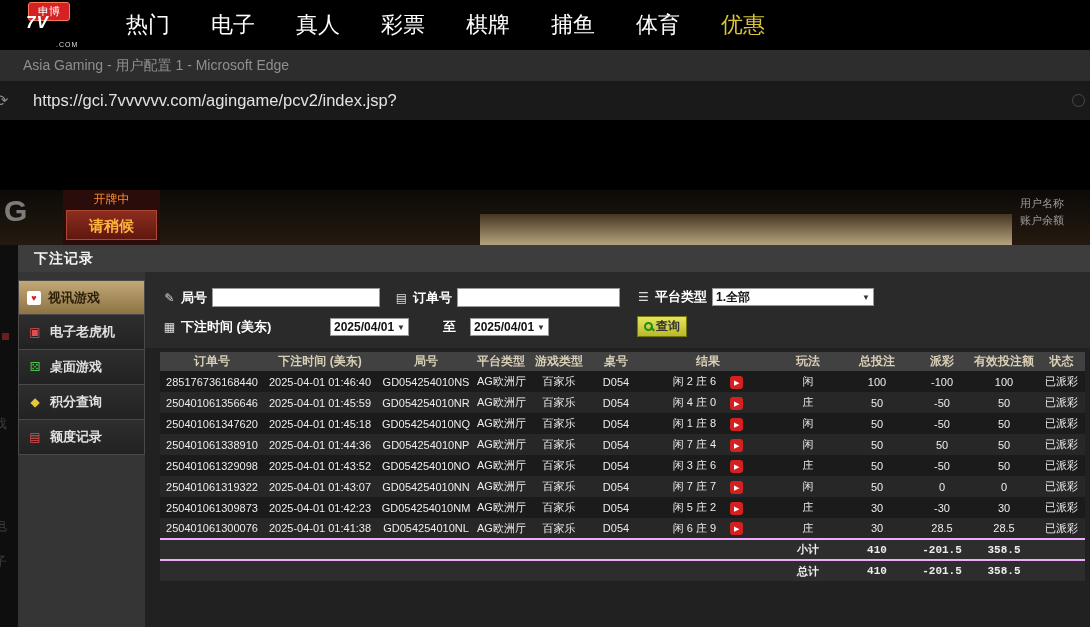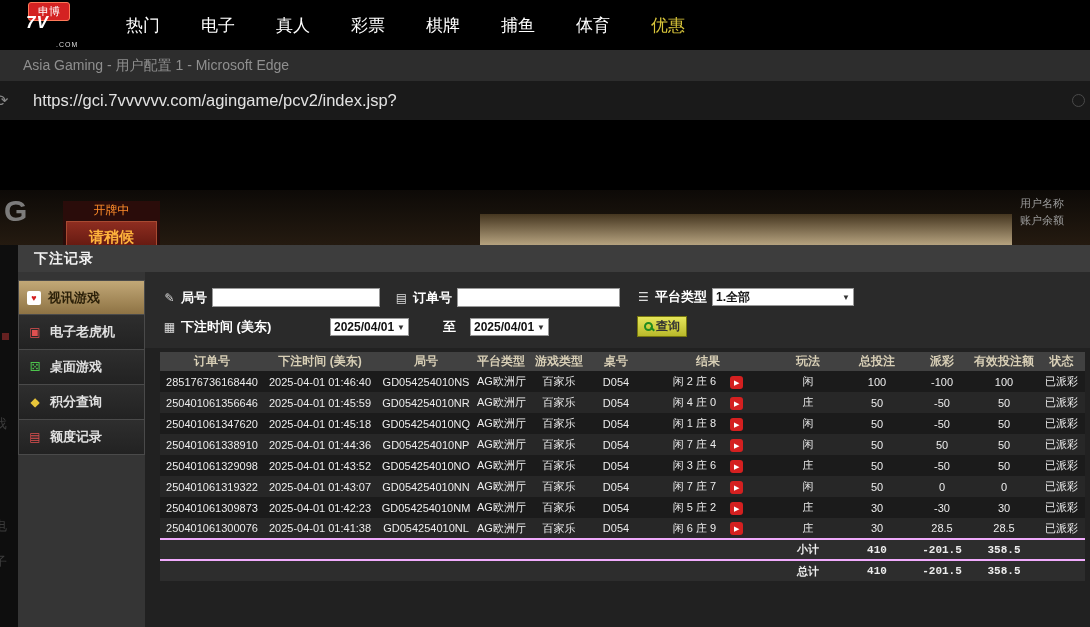--- a/index.html
+++ b/index.html
@@ -6,37 +6,37 @@
   html,body { background:#000; font-family:"Liberation Sans","DejaVu Sans",sans-serif; }
   .screen { position:relative; width:1090px; height:627px; overflow:hidden; background:#000; }
 
   
   .topnav { position:absolute; top:0; left:0; width:100%; height:50px; background:#000; display:flex; align-items:center; }
   .logo { position:relative; width:80px; height:50px; margin-left:22px; cursor:pointer; }
   .logo-badge { position:absolute; top:2px; left:6px; background:#d42222; color:#fff; font-size:11px; padding:1px 9px; border-radius:3px; border:1px solid #ff7a5a; white-space:nowrap; }
   .logo-brand { position:absolute; top:13px; left:4px; font-size:17px; font-weight:bold; font-style:italic; color:#fff; letter-spacing:1px; }
   .logo-suffix { position:absolute; top:41px; left:34px; font-size:7px; color:#ddd; letter-spacing:1px; }
   .nav { display:flex; margin-left:24px; gap:41px; }
-  .nav-item { color:#fff; font-size:17px; cursor:pointer; white-space:nowrap; }
+  .nav-item { color:#fff; font-size:22px; cursor:pointer; white-space:nowrap; }
   .nav-item.hl { color:#d8c53a; }
 
   
   .titlebar { position:absolute; top:50px; left:0; width:100%; height:31px; background:#2d2d2d; color:#8f8f8f; font-size:14px; line-height:31px; padding-left:23px; }
   .urlbar { position:absolute; top:81px; left:0; width:100%; height:39px; background:#1a1a1a; display:flex; align-items:center; }
   .url-icon { color:#888; font-size:16px; margin-left:-5px; width:26px; cursor:pointer; }
   .url-icon::before { content:"⟳"; }
   .url-text { color:#e2e2e2; font-size:16.5px; margin-left:12px; }
   .url-right { position:absolute; right:5px; top:13px; width:13px; height:13px; border:1.5px solid #4a4a4a; border-radius:50%; cursor:pointer; }
 
   .black-strip { position:absolute; top:120px; left:0; width:100%; height:70px; background:#000; }
 
   
   .bg-strip { position:absolute; top:190px; left:0; width:100%; height:55px; background:linear-gradient(#0d0a07,#241a10); overflow:hidden; }
   .ag-logo { position:absolute; left:4px; top:4px; font-size:30px; font-weight:bold; color:#8f8f8f; opacity:.85; }
-  .deal-box { position:absolute; left:63px; top:11px; width:97px; height:55px; background:#2a0c0a; }
+  .deal-box { position:absolute; left:63px; top:0; width:97px; height:55px; background:#2a0c0a; }
   .deal-status { height:18px; line-height:18px; text-align:center; color:#ff8c2a; font-size:12px; }
   .deal-wait { margin:2px 3px 0; height:30px; line-height:30px; text-align:center; background:linear-gradient(#8e2d20,#5f170f); border:1px solid #a84a32; color:#ffb43c; font-weight:bold; font-size:15px; }
   .bg-table { position:absolute; left:480px; top:24px; width:532px; height:31px; background:linear-gradient(#4a3a22,#c6b28c); opacity:.9; }
   .bg-user { position:absolute; right:0; top:5px; width:70px; color:#9a9a9a; font-size:11px; line-height:17px; }
 
   
   .left-edge { position:absolute; left:0; top:245px; width:18px; height:382px; background:#0e0e0e; overflow:hidden; }
   .frag { position:absolute; left:-6px; color:#5a5a5a; font-size:13px; opacity:.6; }
   .f1 { top:170px; } .f2 { top:272px; } .f3 { top:308px; }
   .frag-dot { position:absolute; left:2px; top:88px; width:7px; height:7px; background:#8a2a2a; opacity:.7; }
@@ -68,21 +68,21 @@
   .f-round { left:18px; top:16px; }
   .f-order { left:250px; top:16px; }
   .f-platform { left:492px; top:16px; }
   .f-time { left:18px; top:46px; }
   .f-date1 { left:185px; top:46px; }
   .f-to { left:298px; top:46px; }
   .f-date2 { left:325px; top:46px; }
   .txt { height:19px; background:#fff; border:1px solid #999; font-size:12px; padding:0 3px; color:#111; }
   .w-round { width:168px; } .w-order { width:163px; }
   .select { background:#fff; border:1px solid #999; height:18px; display:flex; align-items:center; justify-content:space-between; font-size:12px; color:#111; padding:0 3px; cursor:pointer; }
-  .sel-platform { width:142px; } .sel-date { width:79px; }
+  .sel-platform { width:162px; } .sel-date { width:79px; }
   .caret { font-size:8px; color:#333; margin-left:3px; }
   .caret::before { content:"▼"; }
   .search-btn { position:absolute; left:492px; top:44px; width:50px; height:21px; background:linear-gradient(#e6e65a,#b9b92b); border:1px solid #77770f; display:flex; align-items:center; justify-content:center; gap:3px; font-size:12px; font-weight:bold; color:#333; cursor:pointer; }
   .mag { width:9px; height:9px; border:2px solid #1f8a1f; border-radius:50%; position:relative; flex-shrink:0; }
   .mag::after { content:""; position:absolute; width:5px; height:2px; background:#1f8a1f; transform:rotate(45deg); right:-4px; bottom:-1px; }
 
   
   .bet-table { margin:4px 0 0 15px; border-collapse:collapse; table-layout:fixed; width:925px; }
   .bet-table th { background:#414141; color:#d8cfb6; font-weight:bold; height:19px; font-size:12px; white-space:nowrap; overflow:hidden; }
   .bet-table td { height:21px; text-align:center; color:#ececec; font-size:11px; white-space:nowrap; overflow:hidden; padding:0 1px; }

